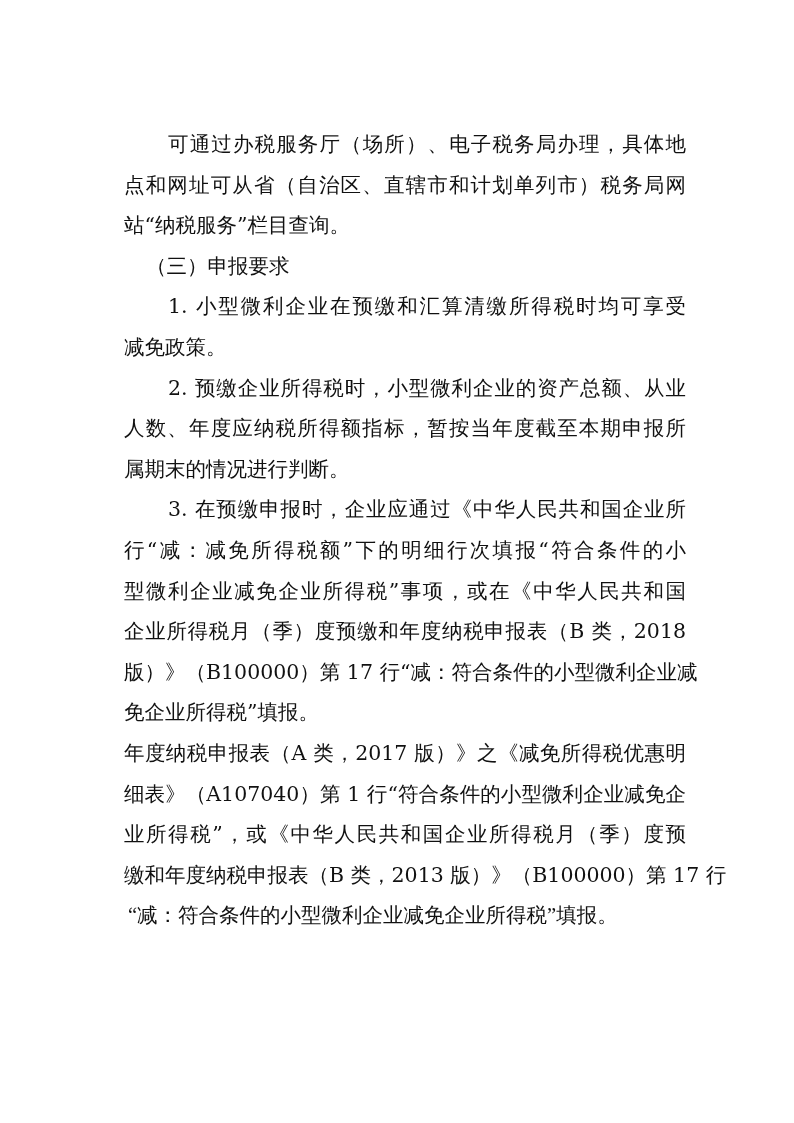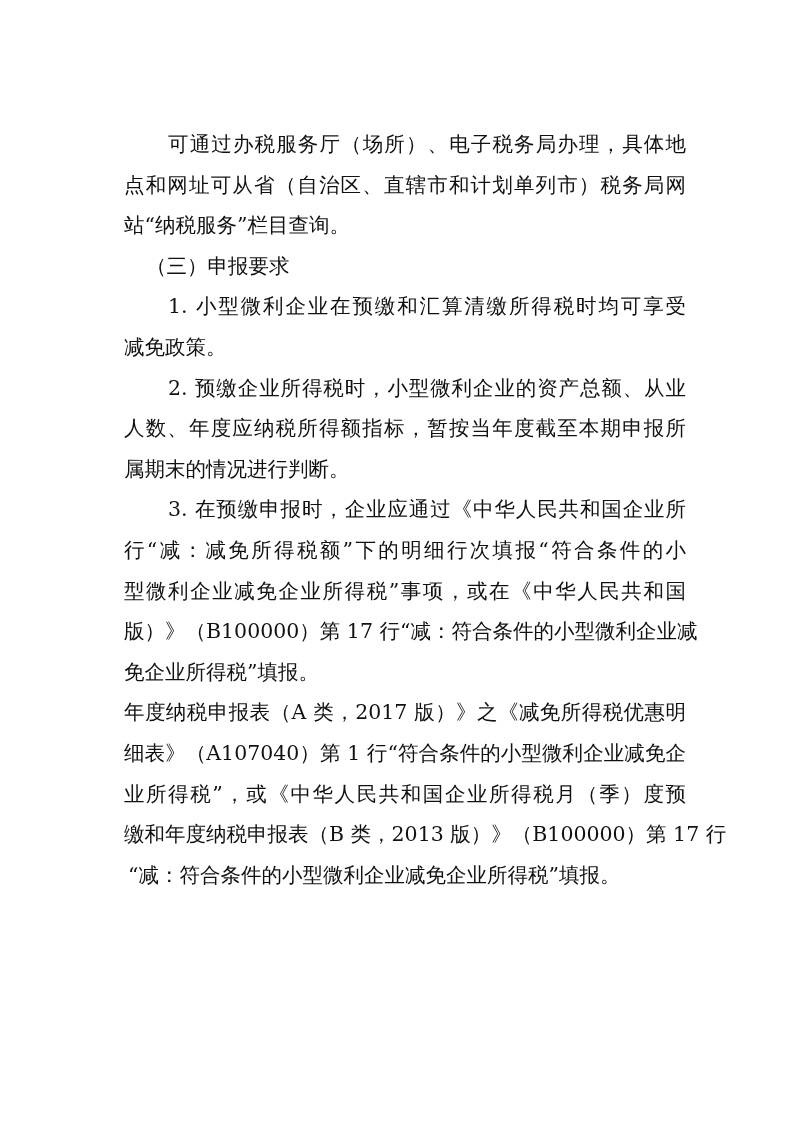--- a/index.html
+++ b/index.html
@@ -36,20 +36,21 @@
     }
     .line.indent {
       padding-left: 44px;
     }
     .line.heading {
       padding-left: 22px;
       text-align-last: left;
     }
     .line.quote-start {
       padding-left: 4px;
+      font-family: Liberation Serif, serif;
     }
   </style>
 </head>
 <body>
 
 <div class="page">
 
   <div>
     <div class="line indent">可通过办税服务厅（场所）、电子税务局办理，具体地</div>
     <div class="line">点和网址可从省（自治区、直辖市和计划单列市）税务局网</div>
@@ -68,20 +69,21 @@
   <div>
     <div class="line indent">2. 预缴企业所得税时，小型微利企业的资产总额、从业</div>
     <div class="line">人数、年度应纳税所得额指标，暂按当年度截至本期申报所</div>
     <div class="line last">属期末的情况进行判断。</div>
   </div>
 
   <div>
     <div class="line indent">3. 在预缴申报时，企业应通过《中华人民共和国企业所</div>
     <div class="line">行“减：减免所得税额”下的明细行次填报“符合条件的小</div>
     <div class="line">型微利企业减免企业所得税”事项，或在《中华人民共和国</div>
+    <div class="line">企业所得税月（季）度预缴和年度纳税申报表（B 类，2018</div>
     <div class="line">版）》（B100000）第 17 行“减：符合条件的小型微利企业减</div>
     <div class="line last">免企业所得税”填报。</div>
   </div>
 
   <div>
     <div class="line">年度纳税申报表（A 类，2017 版）》之《减免所得税优惠明</div>
     <div class="line">细表》（A107040）第 1 行“符合条件的小型微利企业减免企</div>
     <div class="line">业所得税”，或《中华人民共和国企业所得税月（季）度预</div>
     <div class="line">缴和年度纳税申报表（B 类，2013 版）》（B100000）第 17 行</div>
     <div class="line last quote-start">“减：符合条件的小型微利企业减免企业所得税”填报。</div>

